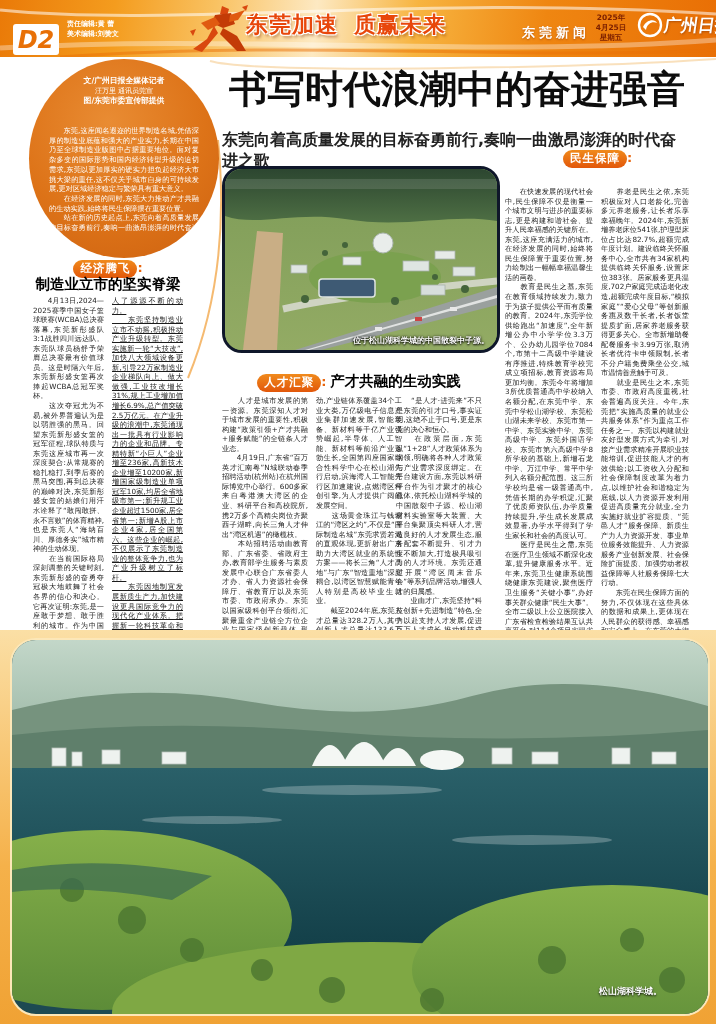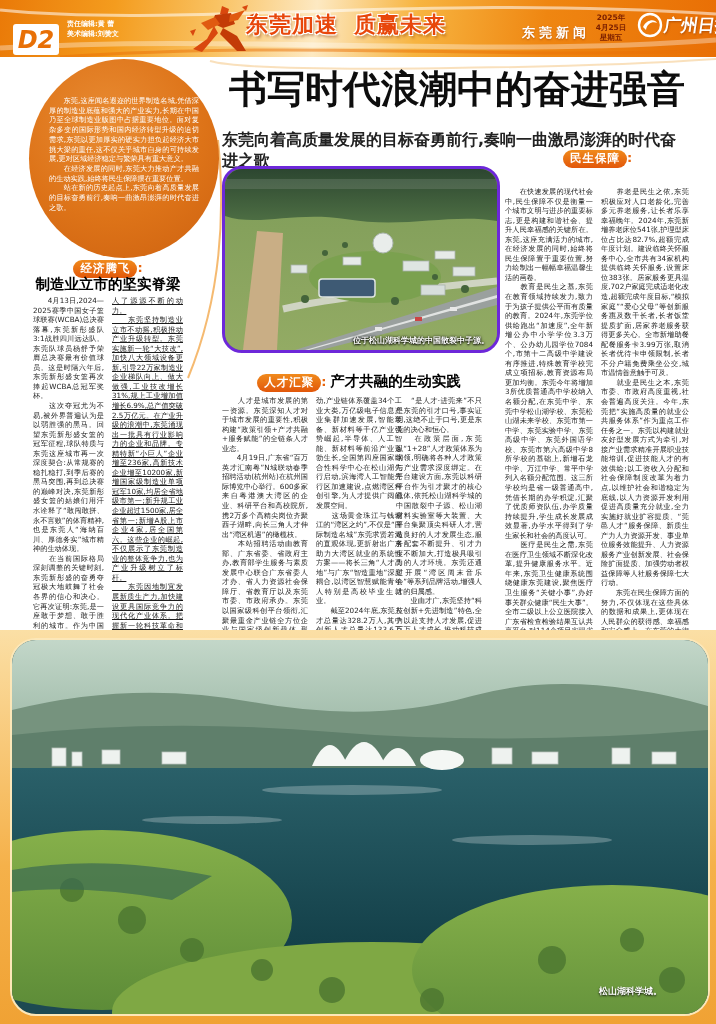--- a/index.html
+++ b/index.html
@@ -42,21 +42,21 @@
   .badge-row{position:absolute;text-align:center;white-space:nowrap;}
   .badge{display:inline-block;background:linear-gradient(180deg,#f08a1c,#e2570a);color:#ffffff;
     font-size:11.5px;font-weight:bold;padding:1px 7px 2px;border-radius:9px;letter-spacing:1px;}
   .badge-colon{color:#e8650d;font-weight:bold;font-size:13px;}
   .subhead{position:absolute;text-align:center;font-size:14.5px;font-weight:900;color:#000;white-space:nowrap;}
   .col{position:absolute;font-size:7.2px;line-height:9.55px;text-align:justify;color:#1c1c1c;
     white-space:pre-line;overflow:hidden;}
   .inline-head .subhead-inline{font-size:14.5px;font-weight:900;color:#000;margin-left:4px;}
   
   #photo-center{position:absolute;left:222px;top:166px;width:272px;height:181px;
-    border:3px solid #6d28d9;border-radius:20px;overflow:hidden;background:#6d8b4f;}
+    border:3px solid #0f172a;border-radius:20px;overflow:hidden;background:#6d8b4f;}
   #photo-center .caption{position:absolute;left:0;right:8px;bottom:4px;text-align:right;
     color:#fff;font-size:8px;font-weight:bold;text-shadow:0 1px 2px #000,0 0 3px #000;}
   #bottom-band{position:absolute;left:0;top:630px;width:716px;height:394px;
     background:linear-gradient(180deg,#fbdfa5 0%,#f5b14a 60%,#f0a234 100%);}
   #photo-bottom{position:absolute;left:10px;top:8px;width:696px;height:374px;
     border-radius:26px;overflow:hidden;border:2px solid #fce7b8;background:#1d4a52;}
   #photo-bottom .caption{position:absolute;right:46px;bottom:16px;color:#fff;font-size:9px;
     font-weight:bold;text-shadow:0 1px 2px #000;}
   .decor-curve{position:absolute;pointer-events:none;}
 </style>
@@ -112,20 +112,25 @@
     <path d="M210,4 C260,18 600,10 716,2" stroke="#f7d3a0" stroke-width="2" fill="none" opacity=".7"></path>
   </svg>
   <svg class="decor-curve" style="left:180px;top:140px" width="50" height="240" viewBox="0 0 50 240">
     <path d="M38,0 C46,80 40,160 8,238" stroke="#f2a94e" stroke-width="2" fill="none" opacity=".8"></path>
   </svg>
 
   <div id="main-headline">书写时代浪潮中的奋进强音</div>
   <div id="deck">东莞向着高质量发展的目标奋勇前行,奏响一曲激昂澎湃的时代奋进之歌</div>
 
   <div id="intro-bubble">
+    <div class="byline">
+      <div>文/广州日报全媒体记者</div>
+      <div class="sub">汪万里 通讯员莞宣</div>
+      <div>图/东莞市委宣传部提供</div>
+    </div>
     <div class="intro-text">　　东莞,这座闻名遐迩的世界制造名城,凭借深厚的制造业底蕴和强大的产业实力,长期在中国乃至全球制造业版图中占据重要地位。面对复杂多变的国际形势和国内经济转型升级的迫切需求,东莞以更加厚实的硬实力担负起经济大市挑大梁的重任,这不仅关乎城市自身的可持续发展,更对区域经济稳定与繁荣具有重大意义。
 　　在经济发展的同时,东莞大力推动产才共融的生动实践,始终将民生保障摆在重要位置。
 　　站在新的历史起点上,东莞向着高质量发展的目标奋勇前行,奏响一曲激昂澎湃的时代奋进之歌。</div>
   </div>
 
   <div class="badge-row" style="left:33px;top:257px;width:150px;">
     <span class="badge">经济腾飞</span><span class="badge-colon">:</span>
   </div>
   <div class="subhead" style="left:33px;top:275px;width:150px;">制造业立市的坚实脊梁</div>
   <div class="col" style="left:33px;top:296px;width:71px;height:344px;">　　4月13日,2024—2025赛季中国女子篮球联赛(WCBA)总决赛落幕,东莞新彤盛队3:1战胜四川远达队。东莞队球员杨舒予荣膺总决赛最有价值球员。这是时隔六年后,东莞新彤盛女篮再次捧起WCBA总冠军奖杯。

